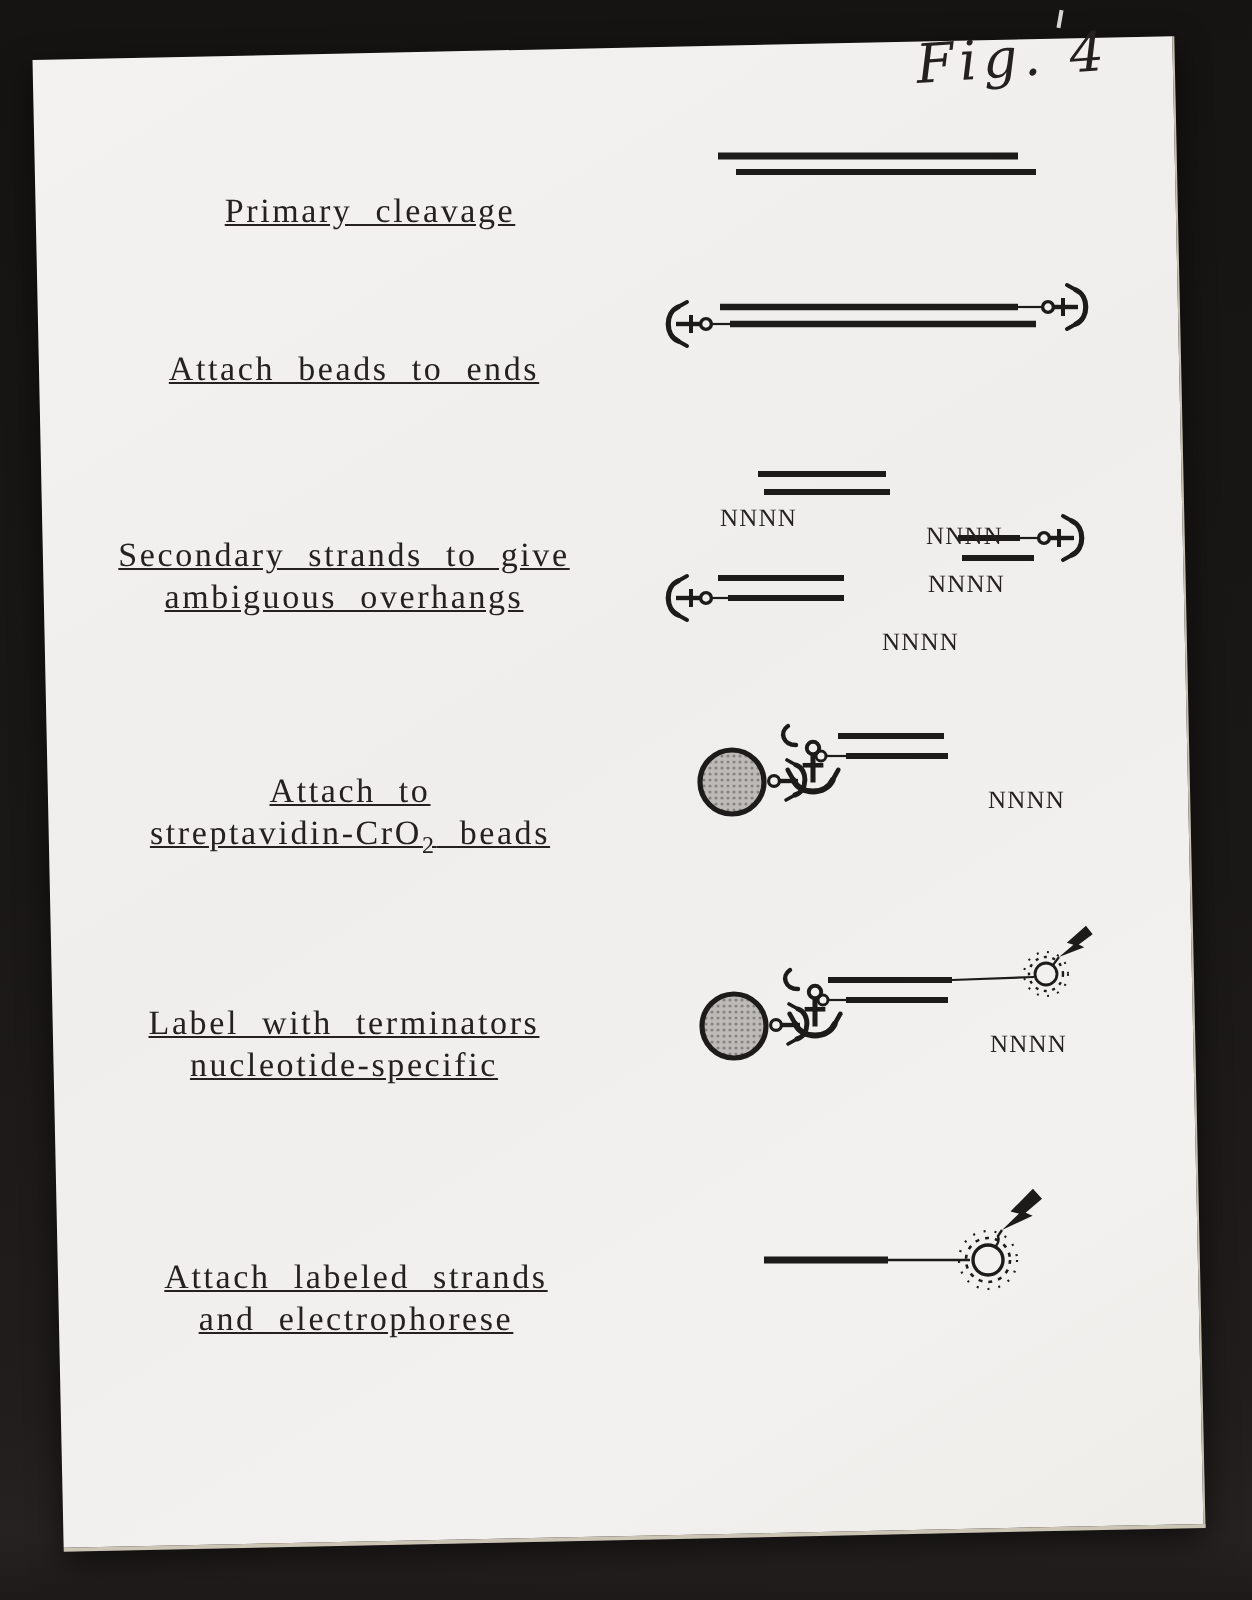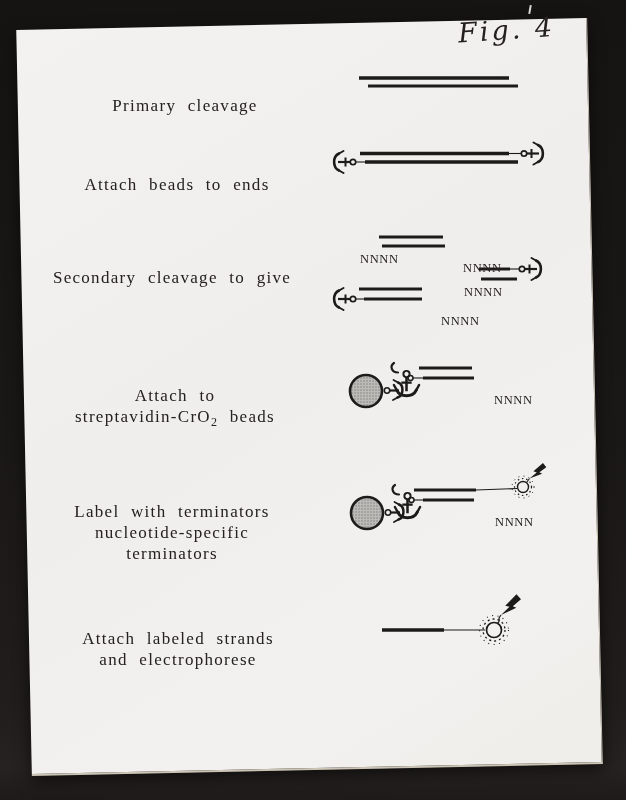--- a/index.html
+++ b/index.html
@@ -22,21 +22,21 @@
   }
   .fig-caption{
     position:absolute;left:458px;top:13px;width:130px;
     font-family:"DejaVu Serif",serif;font-style:italic;
     font-size:27px;letter-spacing:3px;color:#23201e;
     transform:rotate(-4deg);
   }
   .label{
     position:absolute;width:340px;text-align:center;
     font-size:17px;line-height:21px;color:#242120;
-    letter-spacing:1.3px;word-spacing:6px;
+    letter-spacing:1.3px;word-spacing:6px;text-decoration:underline;
   }
   .label sub{font-size:12px;}
   .n{
     position:absolute;font-size:12.5px;letter-spacing:0.6px;color:#242120;
     font-family:"Liberation Serif",serif;
   }
   .art{position:absolute;}
   svg *{vector-effect:none;}
 </style>
 </head>
@@ -95,21 +95,22 @@
     <line x1="527" y1="175.5" x2="539.5" y2="175.5" stroke="#1d1b1a" stroke-width="1.1"></line>
     <use href="#anchor" transform="translate(542,175.5)"></use>
     <use href="#anchor" transform="translate(371,184) rotate(180)"></use>
     <line x1="373.8" y1="184" x2="383" y2="184" stroke="#1d1b1a" stroke-width="1.1"></line>
     <line x1="383" y1="184" x2="536" y2="184" stroke="#1d1b1a" stroke-width="3.3"></line>
   </svg>
 </section>
 
 <section>
   <div class="label" style="left:2px;top:267px">
-    <div>Secondary  cleavage  to  give</div>
+    <div>Secondary  strands  to  give</div>
+    <div>ambiguous  overhangs</div>
   </div>
   <svg class="art" style="left:322px;top:218px" width="245" height="110" viewBox="340 240 245 110">
     <line x1="397" y1="259" x2="461" y2="259" stroke="#1d1b1a" stroke-width="3"></line>
     <line x1="400" y1="268" x2="463" y2="268" stroke="#1d1b1a" stroke-width="3"></line>
     <line x1="497" y1="291" x2="528" y2="291" stroke="#1d1b1a" stroke-width="3"></line>
     <line x1="528" y1="291" x2="537.3" y2="291" stroke="#1d1b1a" stroke-width="1.1"></line>
     <use href="#anchor" transform="translate(540,291)"></use>
     <line x1="499" y1="301" x2="535" y2="301" stroke="#1d1b1a" stroke-width="3"></line>
     <line x1="377" y1="311" x2="440" y2="311" stroke="#1d1b1a" stroke-width="3"></line>
     <use href="#anchor" transform="translate(371,321) rotate(180)"></use>
@@ -133,21 +134,20 @@
     <line x1="431" y1="400" x2="441" y2="400" stroke="#1d1b1a" stroke-width="1.1"></line>
     <line x1="441" y1="400" x2="492" y2="400" stroke="#1d1b1a" stroke-width="3"></line>
   </svg>
   <span class="n" style="left:494px;top:393px">NNNN</span>
 </section>
 
 <section>
   <div class="label" style="left:2px;top:501px">
     <div>Label  with  terminators</div>
     <div>nucleotide-specific</div>
-    <div>terminators</div>
   </div>
   <svg class="art" style="left:342px;top:453px" width="225" height="95" viewBox="360 475 225 95">
     <use href="#beadcomplex" transform="translate(1,122)"></use>
     <line x1="432" y1="512" x2="494" y2="512" stroke="#1d1b1a" stroke-width="3"></line>
     <line x1="494" y1="512" x2="535" y2="510.5" stroke="#1d1b1a" stroke-width="1.1"></line>
     <line x1="432" y1="522" x2="441" y2="522" stroke="#1d1b1a" stroke-width="1.1"></line>
     <line x1="441" y1="522" x2="492" y2="522" stroke="#1d1b1a" stroke-width="3"></line>
     <g fill="none" stroke="#1d1b1a">
       <circle cx="541" cy="509" r="5.5" stroke-width="1.4"></circle>
       <circle cx="541" cy="509" r="8.5" stroke-width="1.2" stroke-dasharray="1.5 2.8"></circle>

